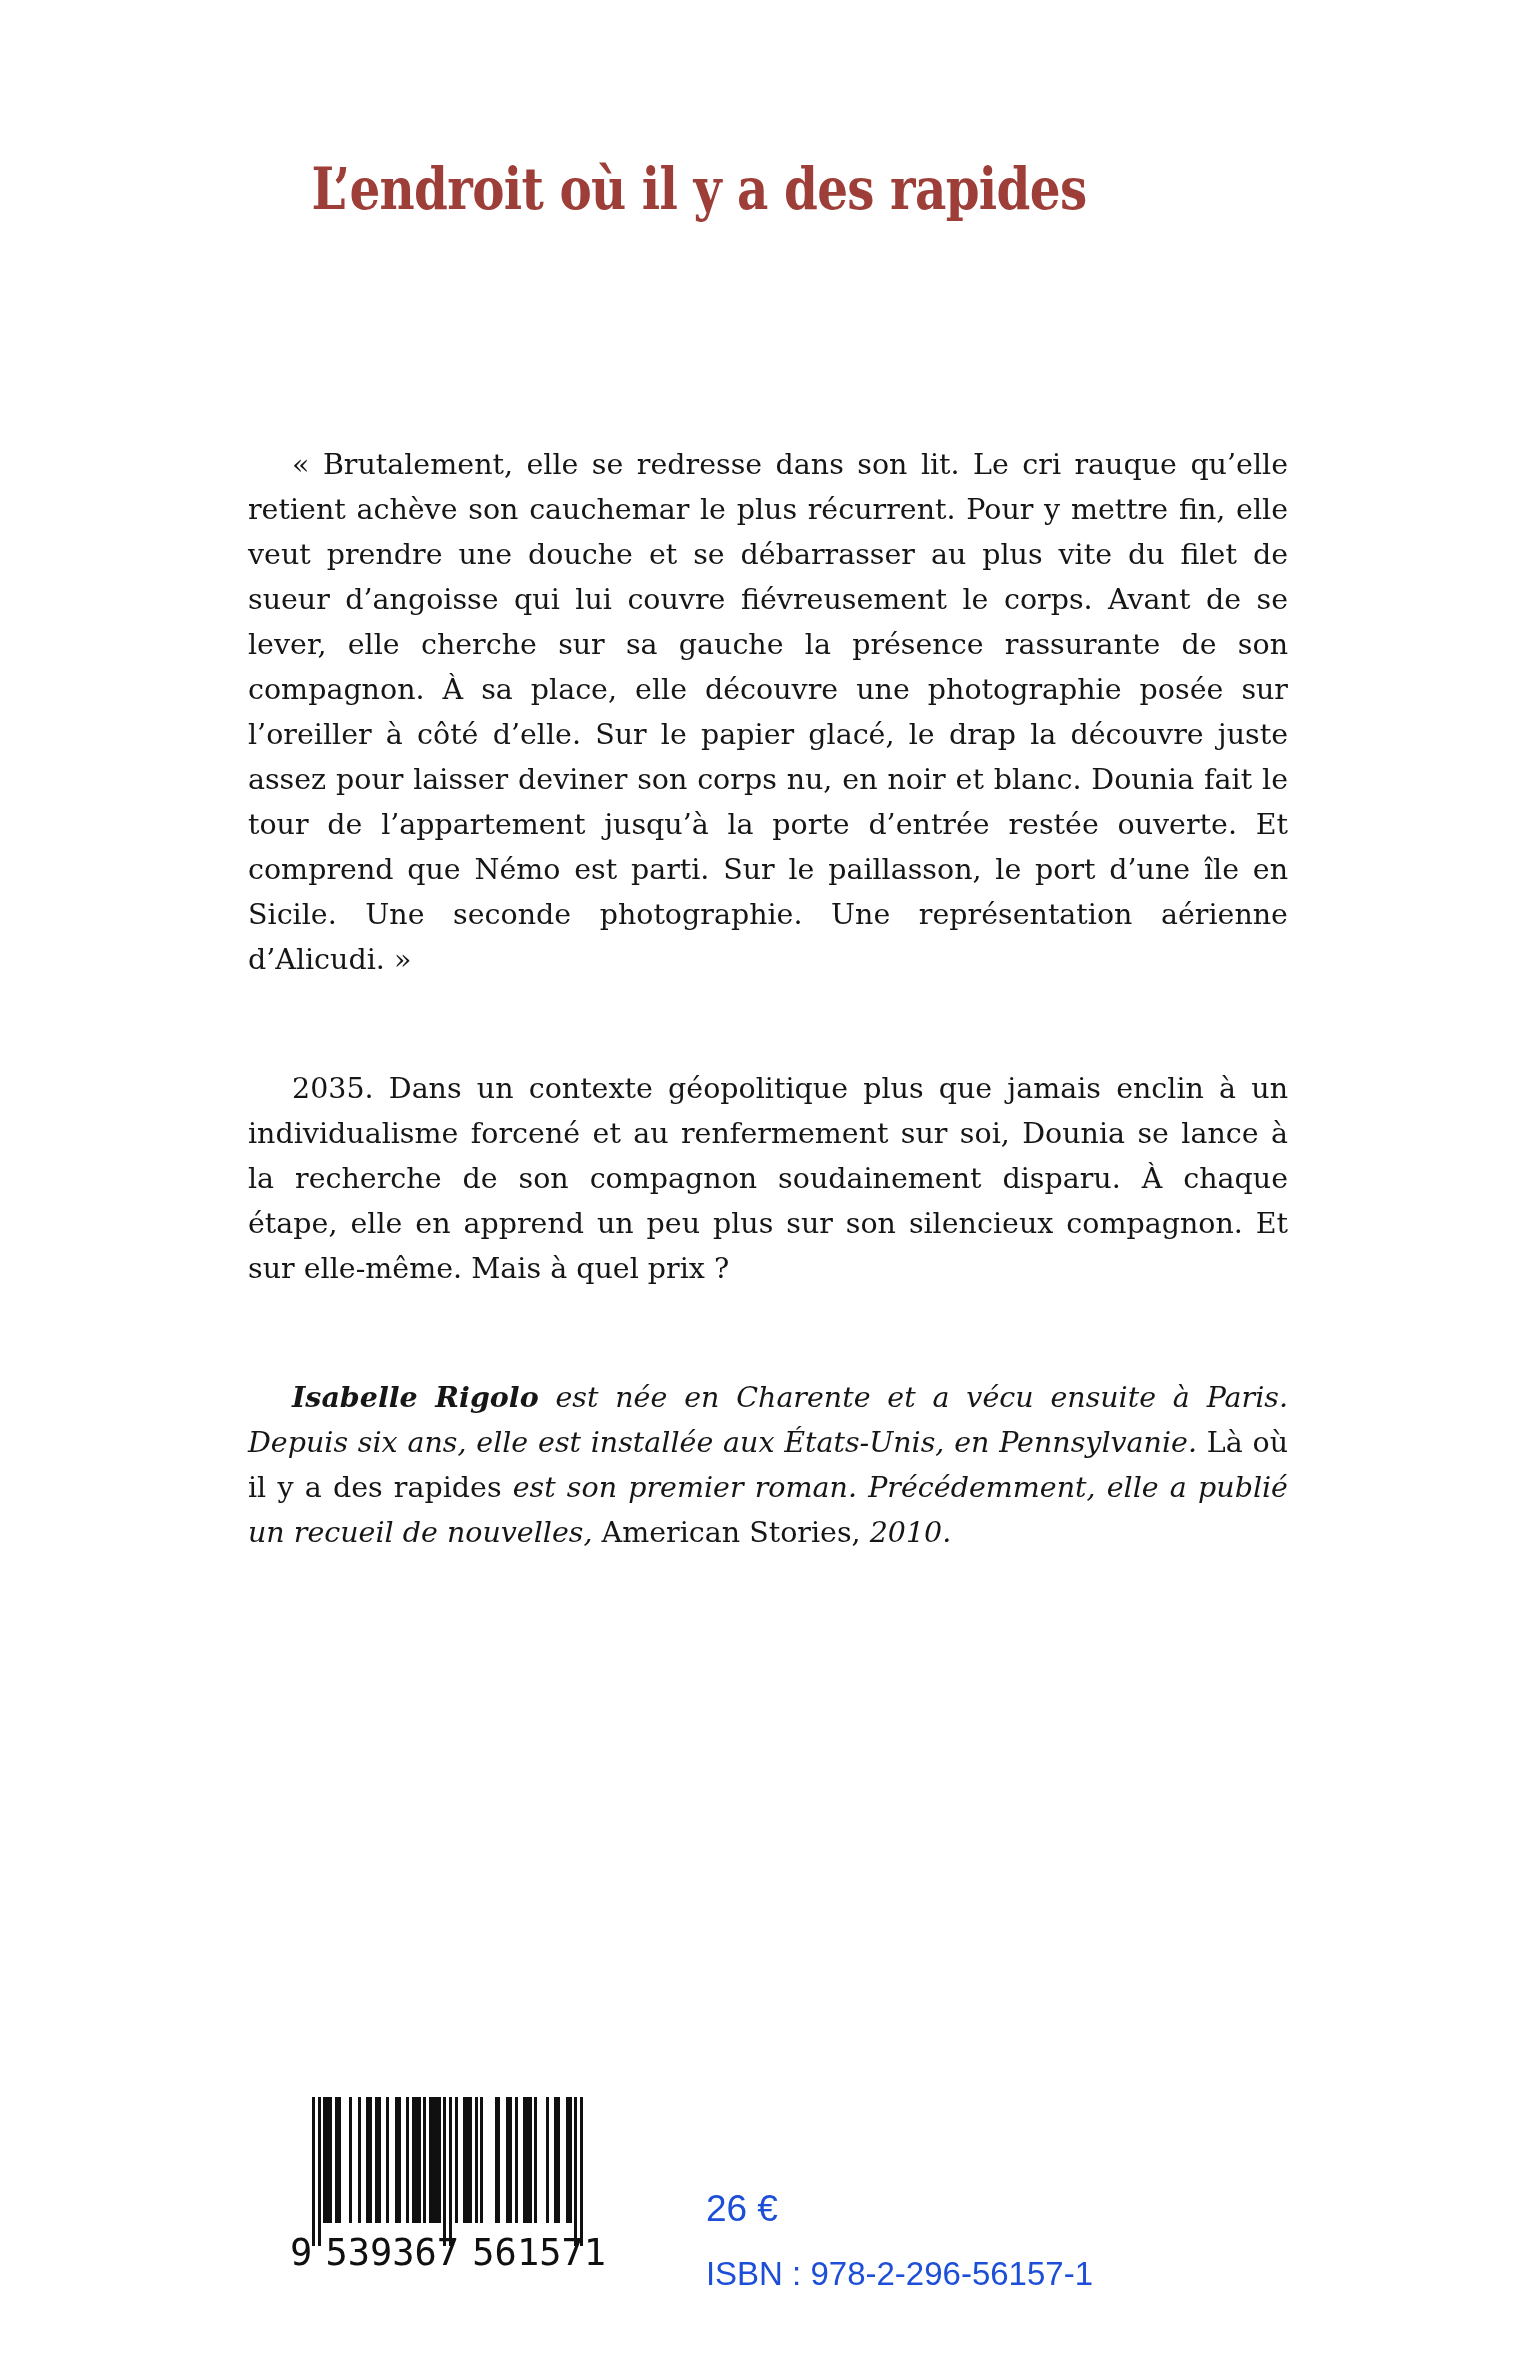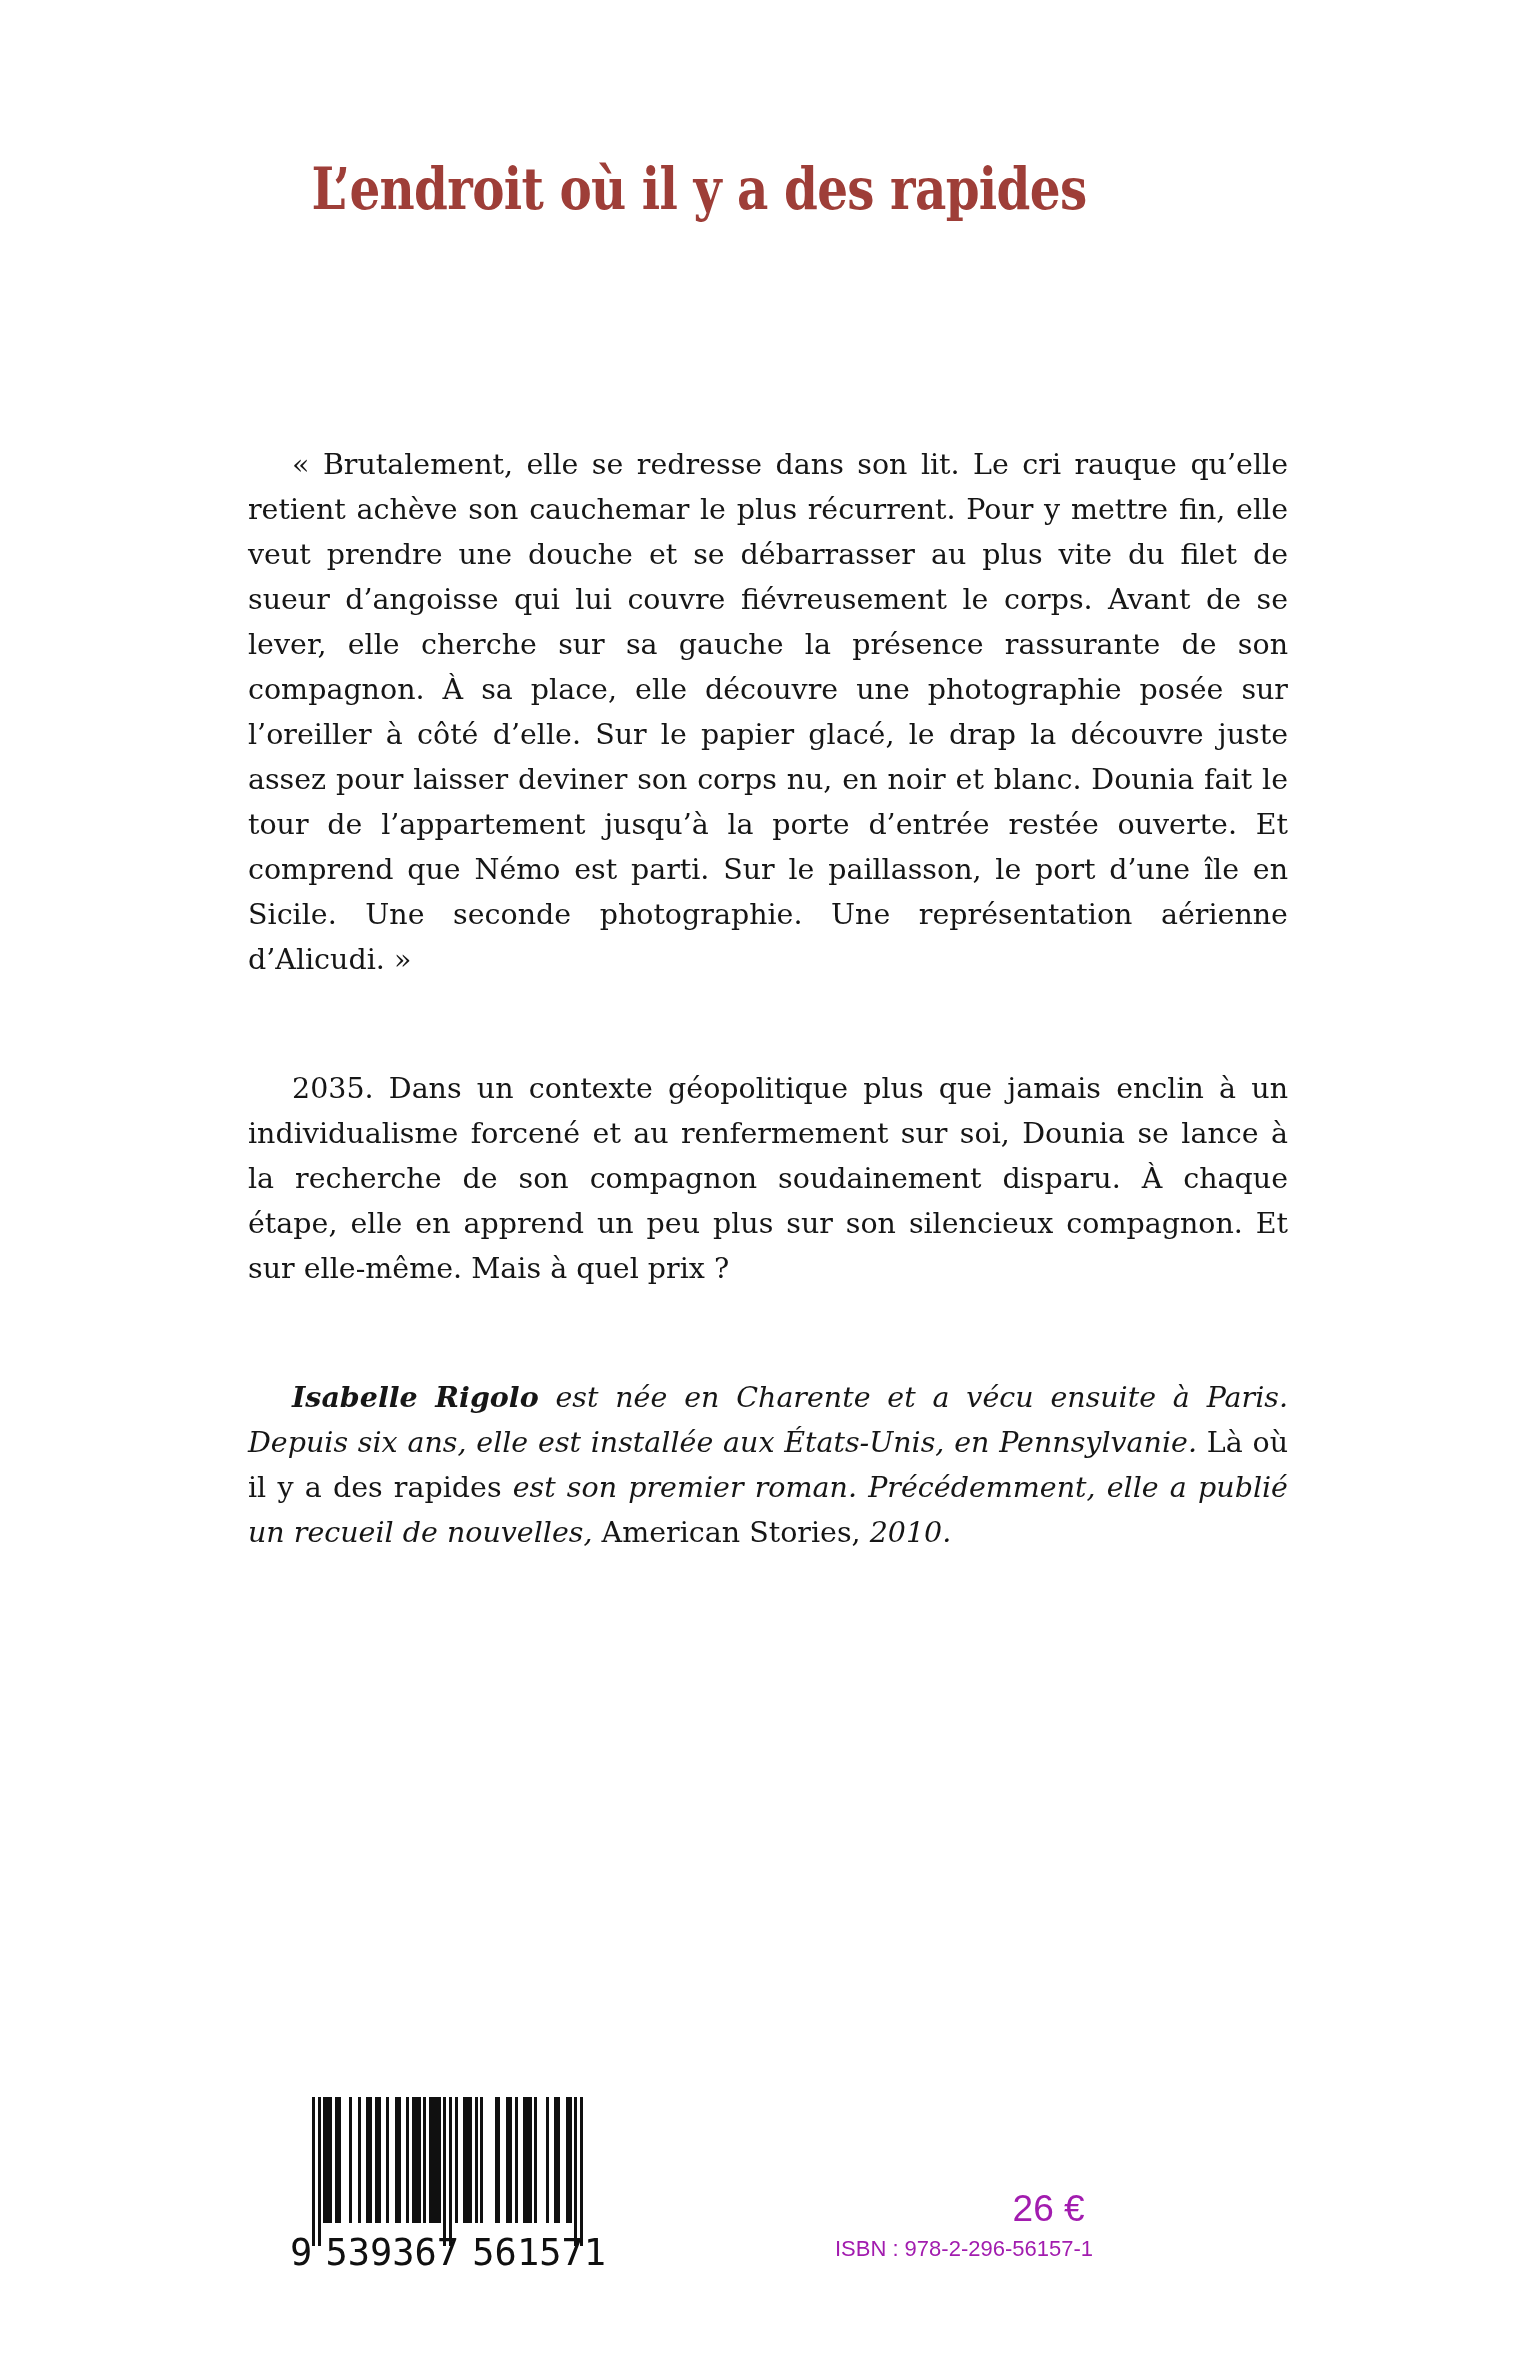--- a/index.html
+++ b/index.html
@@ -73,26 +73,26 @@
     display: flex;
     justify-content: space-between;
     font-family: "DejaVu Sans Mono", monospace;
     font-size: 37px;
     color: #101010;
   }
   .pricing {
     position: absolute;
     right: 305px;
     top: 2188px;
-    text-align: right;
+    text-align: left;
     font-family: "Liberation Sans", sans-serif;
-    color: #a21caf;
+    color: #1d4ed8;
   }
   .price { font-size: 37px; padding-right: 8.4px; }
-  .isbn  { font-size: 22px; margin-top: 6px; }
+  .isbn  { font-size: 33px; margin-top: 25px; }
 </style>
 </head>
 <body>
 
 <div class="page">
 
   <h1 class="title" style="color: rgb(158, 62, 56);">L’endroit où il y a des rapides</h1>
 
   <div class="text-block">
     <p class="para">« Brutalement, elle se redresse dans son lit. Le cri rauque qu’elle retient achève son cauchemar le plus récurrent. Pour y mettre fin, elle veut prendre une douche et se débarrasser au plus vite du filet de sueur d’angoisse qui lui couvre fiévreusement le corps. Avant de se lever, elle cherche sur sa gauche la présence rassurante de son compagnon. À sa place, elle découvre une photographie posée sur l’oreiller à côté d’elle. Sur le papier glacé, le drap la découvre juste assez pour laisser deviner son corps nu, en noir et blanc. Dounia fait le tour de l’appartement jusqu’à la porte d’entrée restée ouverte. Et comprend que Némo est parti. Sur le paillasson, le port d’une île en Sicile. Une seconde photographie. Une représentation aérienne d’Alicudi. »</p>

